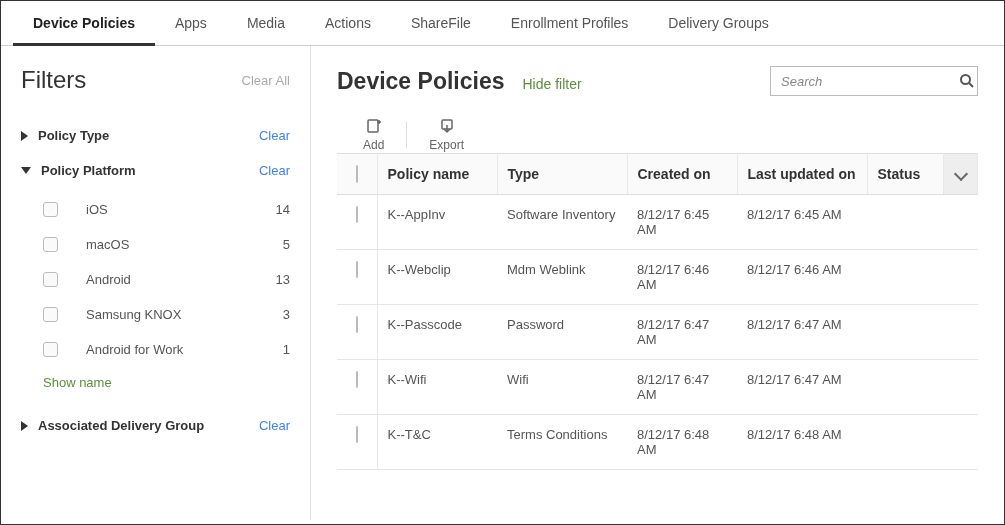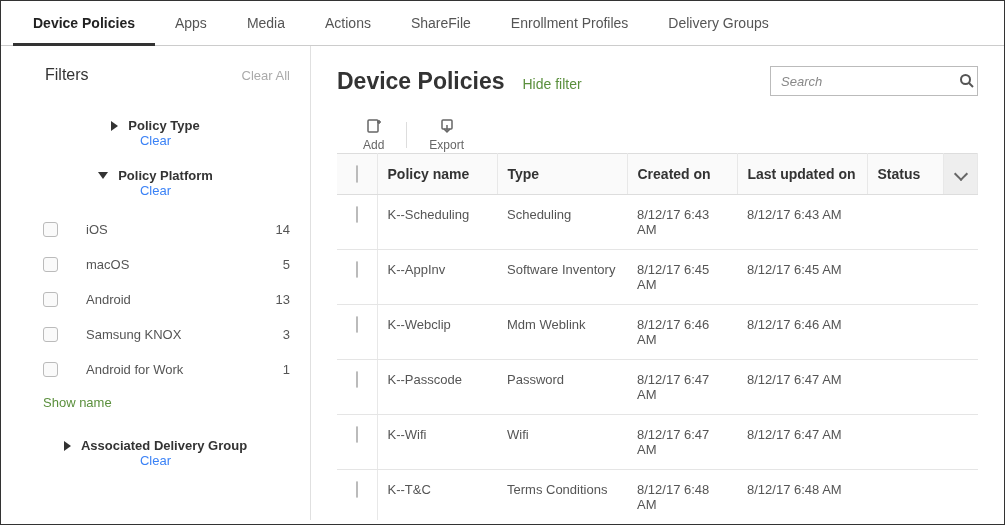--- a/index.html
+++ b/index.html
@@ -45,37 +45,35 @@
     border-right: 1px solid #e0e0e0;
     padding: 20px 20px 0 20px;
   }
   .filters-header {
     display: flex;
     justify-content: space-between;
     align-items: center;
     margin-bottom: 24px;
   }
   .filters-title {
-    font-size: 16px;
+    font-size: 24px;
     font-weight: 400;
     color: #333;
-    margin-left: 24px;
   }
   .clear-all {
     color: #aaa;
     font-size: 13px;
     cursor: pointer;
   }
   .filter-group-header {
     display: flex;
     align-items: center;
     justify-content: space-between;
     padding: 10px 0;
     cursor: pointer;
-    flex-direction: column;
   }
   .filter-group-left {
     display: flex;
     align-items: center;
     gap: 10px;
   }
   .filter-group-title {
     font-weight: 600;
     font-size: 13px;
     color: #333;
@@ -368,28 +366,20 @@
           <th class="check-col"><span class="checkbox" style="margin:0 auto;"></span></th>
           <th style="width:120px;">Policy name</th>
           <th style="width:130px;margin-left:40px;">Type</th>
           <th style="width:110px;">Created on</th>
           <th style="width:130px;">Last updated on</th>
           <th>Status</th>
           <th class="chevron-col"><span class="chev-down"></span></th>
         </tr>
       </thead>
       <tbody id="table-body">
-          <tr>
-            <td class="check-col"><span class="checkbox" style="margin:0 auto;"></span></td>
-            <td>K--Scheduling</td>
-            <td>Scheduling</td>
-            <td>8/12/17 6:43 AM</td>
-            <td>8/12/17 6:43 AM</td>
-            <td colspan="2"></td>
-          </tr>
           <tr>
             <td class="check-col"><span class="checkbox" style="margin:0 auto;"></span></td>
             <td>K--AppInv</td>
             <td>Software Inventory</td>
             <td>8/12/17 6:45 AM</td>
             <td>8/12/17 6:45 AM</td>
             <td colspan="2"></td>
           </tr>
           <tr>
             <td class="check-col"><span class="checkbox" style="margin:0 auto;"></span></td>

